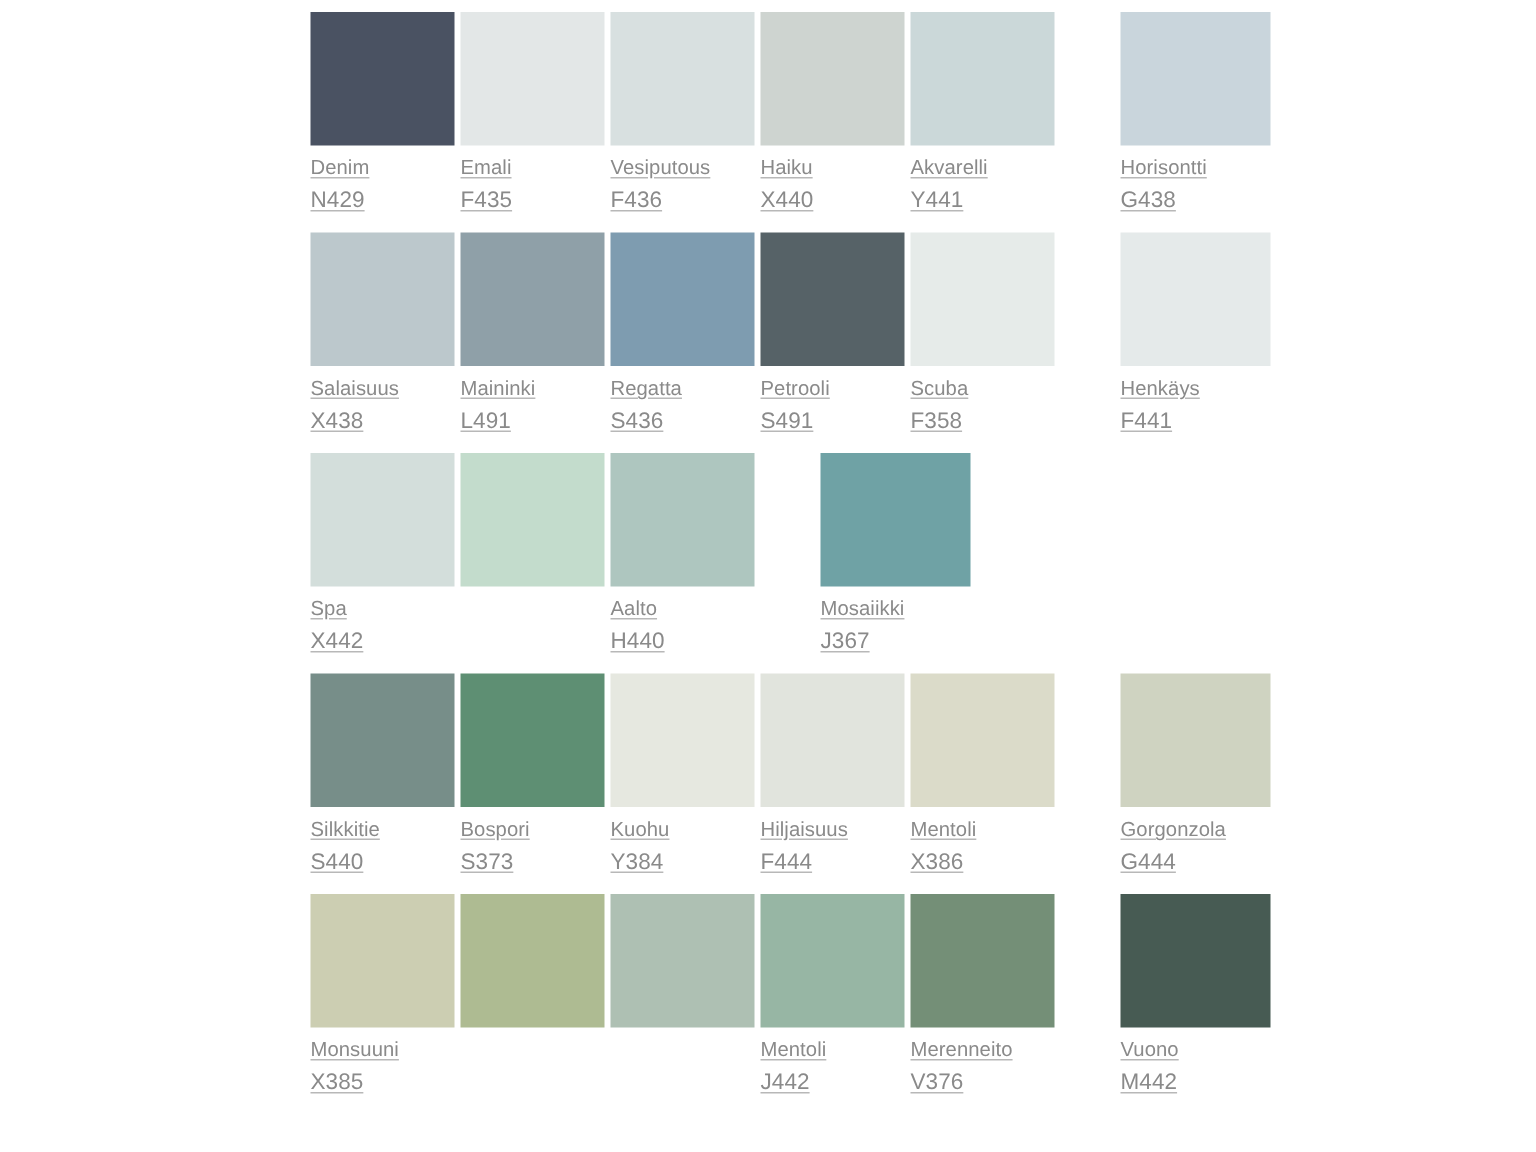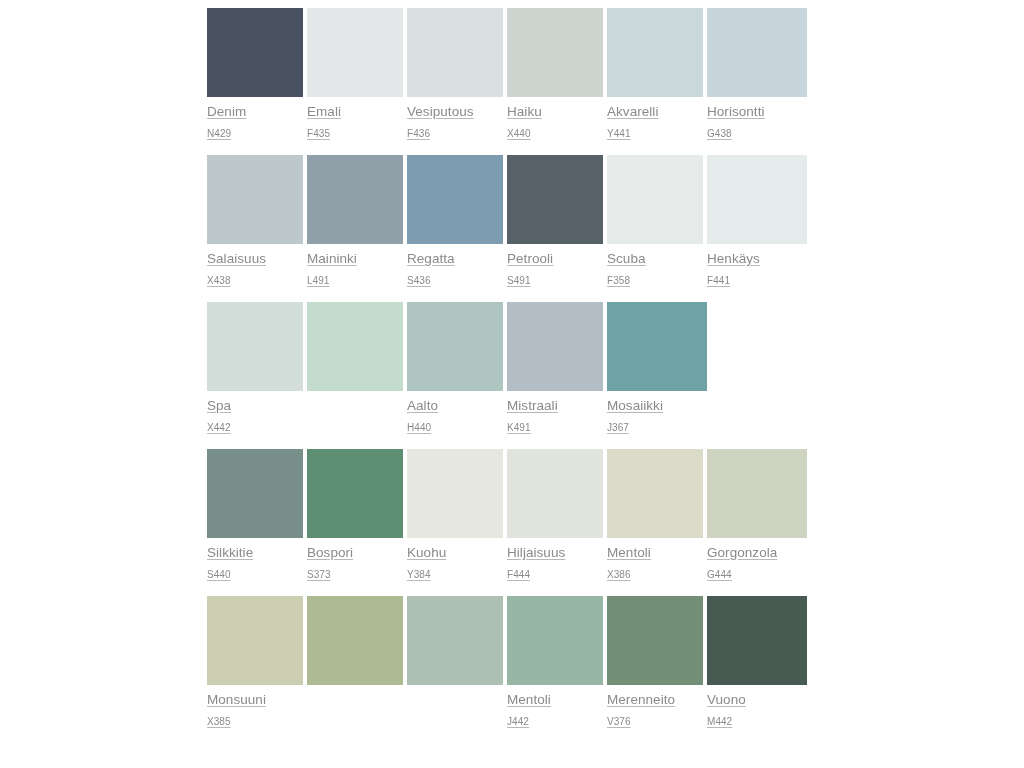--- a/index.html
+++ b/index.html
@@ -37,20 +37,21 @@
   }
 
   .swatch-cell {
     width: 100px;
     flex: 0 0 100px;
     box-sizing: border-box;
   }
   .swatch-cell.last-cell {
     width: 102px;
     flex: 0 0 102px;
+    margin-left: 40px;
   }
 
   .swatch-chip {
     width: 96px;
     height: 89px;
     display: block;
   }
   .last-cell .swatch-chip {
     width: 100px;
   }
@@ -70,21 +71,21 @@
     white-space: nowrap;
     cursor: pointer;
   }
 
   .swatch-name {
     font-size: 13.5px;
     letter-spacing: 0.05px;
   }
 
   .swatch-code {
-    font-size: 10px;
+    font-size: 15px;
     letter-spacing: 0.05px;
     margin-top: 1px;
   }
 
   .label-line { display: block; height: 21px; }
 </style>
 </head>
 <body>
 
 <div id="palette-page">
@@ -188,27 +189,20 @@
         <div class="swatch-cell">
           <div class="swatch-chip" style="background-color: rgb(195, 220, 204);"></div>
         </div>
         <div class="swatch-cell">
           <div class="swatch-chip" style="background-color: rgb(174, 198, 191);"></div>
           <div class="swatch-labels">
             <span class="label-line"><a class="swatch-name">Aalto</a></span>
             <span class="label-line"><a class="swatch-code">H440</a></span>
           </div>
         </div>
-        <div class="swatch-cell">
-          <div class="swatch-chip" style="background-color: rgb(178, 189, 197);"></div>
-          <div class="swatch-labels">
-            <span class="label-line"><a class="swatch-name">Mistraali</a></span>
-            <span class="label-line"><a class="swatch-code">K491</a></span>
-          </div>
-        </div>
         <div class="swatch-cell last-cell">
           <div class="swatch-chip" style="background-color: rgb(111, 162, 165);"></div>
           <div class="swatch-labels">
             <span class="label-line"><a class="swatch-name">Mosaiikki</a></span>
             <span class="label-line"><a class="swatch-code">J367</a></span>
           </div>
         </div>
       </div>
       <div class="palette-row">
         <div class="swatch-cell">

